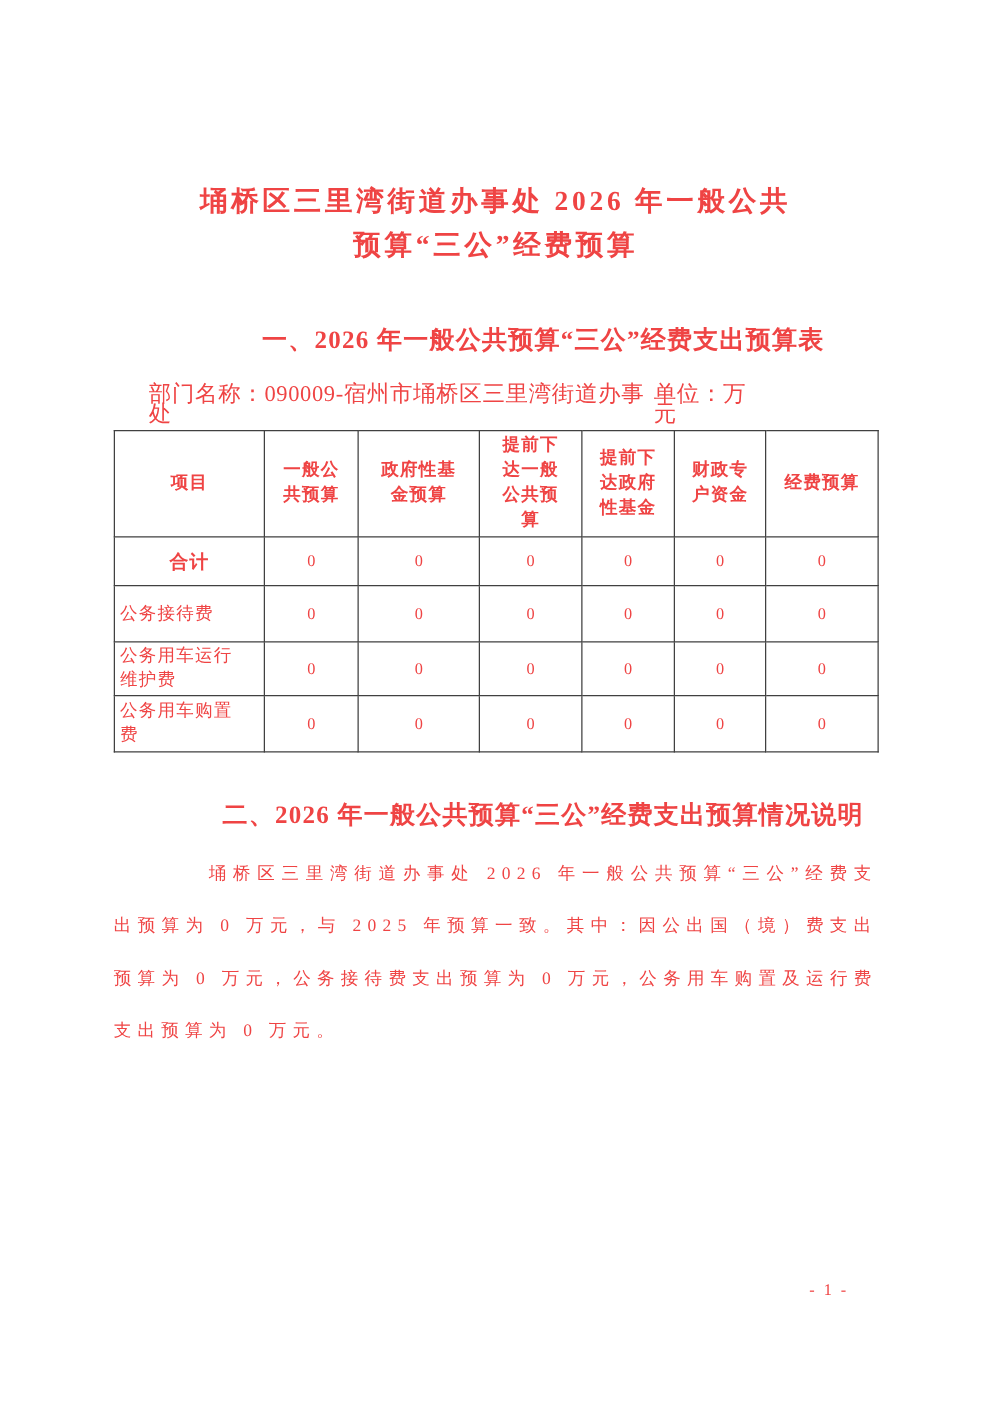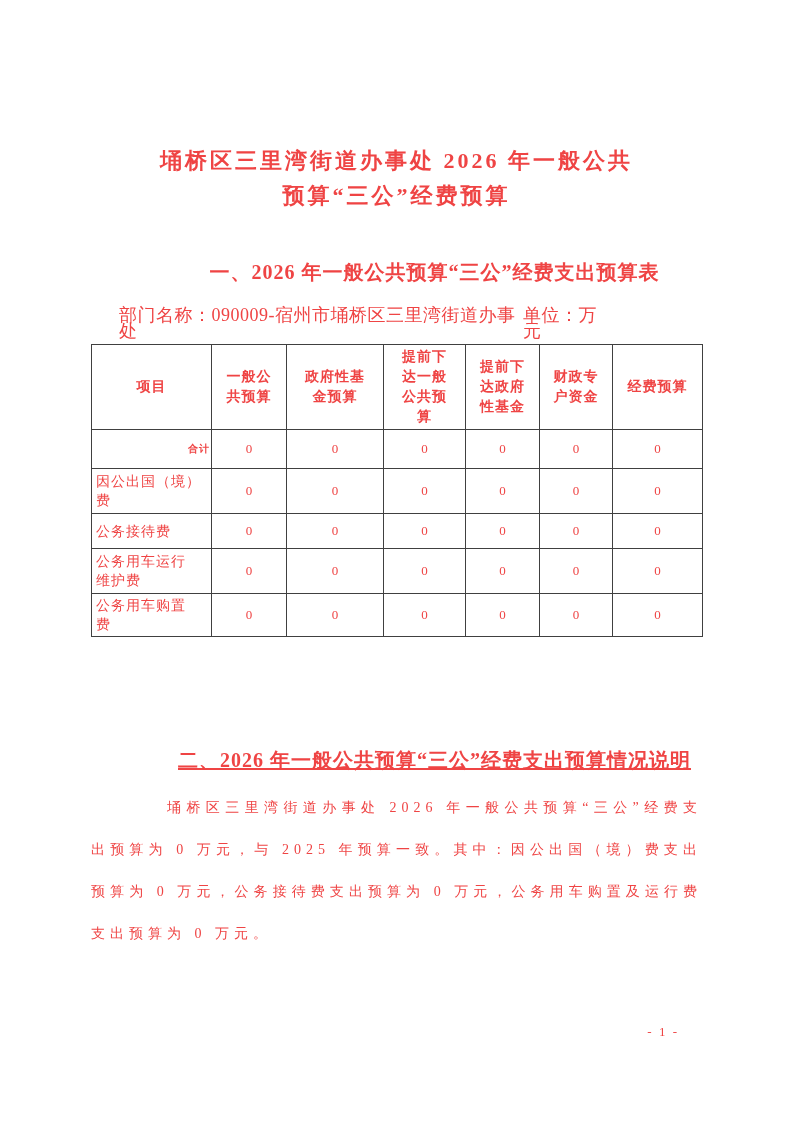--- a/index.html
+++ b/index.html
@@ -17,21 +17,21 @@
     font-size:22px;font-weight:bold;
     line-height:35px;letter-spacing:3px;
   }
   .section-heading{
     font-size:20px;font-weight:bold;
     letter-spacing:1px;line-height:27px;
     text-indent:76px;
     text-align:center;
   }
   .heading-1{margin-top:46px;}
-  .heading-2{margin-top:110px;text-decoration:underline;}
+  .heading-2{margin-top:37px;}
   .table-meta{
     margin-top:21px;margin-bottom:5px;
     display:flex;justify-content:space-between;
     font-size:18px;line-height:16px;
     padding-left:28px;padding-right:89px;
     letter-spacing:0.5px;
   }
   table.budget{
     width:611px;border-collapse:collapse;table-layout:fixed;
   }
@@ -44,21 +44,21 @@
   table.budget thead th{
     font-size:14px;font-weight:bold;
     text-align:center;line-height:20px;
     letter-spacing:1px;height:84px;padding:0 2px;
   }
   table.budget td.row-label{
     font-size:14px;text-align:left;
     padding:2px 4px;line-height:19px;letter-spacing:1px;
   }
   table.budget td.total-label{
-    font-size:10px;font-weight:bold;text-align:right;letter-spacing:1px;
+    font-size:15px;font-weight:bold;text-align:center;letter-spacing:1px;
   }
   table.budget td.val{
     font-size:13px;text-align:center;padding:0;
   }
   tbody tr:nth-child(1) td{height:36px;}
   tbody tr:nth-child(2) td{height:40px;}
   tbody tr:nth-child(3) td{height:30px;}
   tbody tr:nth-child(4) td{height:40px;}
   tbody tr:nth-child(5) td{height:38px;}
   .body-para{
@@ -125,30 +125,20 @@
         <tr>
           <td class="total-label">合计</td>
           <td class="val">0</td>
           <td class="val">0</td>
           <td class="val">0</td>
           <td class="val">0</td>
           <td class="val">0</td>
           <td class="val">0</td>
         </tr>
         <tr>
-          <td class="row-label">因公出国（境）
-费</td>
-          <td class="val">0</td>
-          <td class="val">0</td>
-          <td class="val">0</td>
-          <td class="val">0</td>
-          <td class="val">0</td>
-          <td class="val">0</td>
-        </tr>
-        <tr>
           <td class="row-label">公务接待费</td>
           <td class="val">0</td>
           <td class="val">0</td>
           <td class="val">0</td>
           <td class="val">0</td>
           <td class="val">0</td>
           <td class="val">0</td>
         </tr>
         <tr>
           <td class="row-label">公务用车运行

